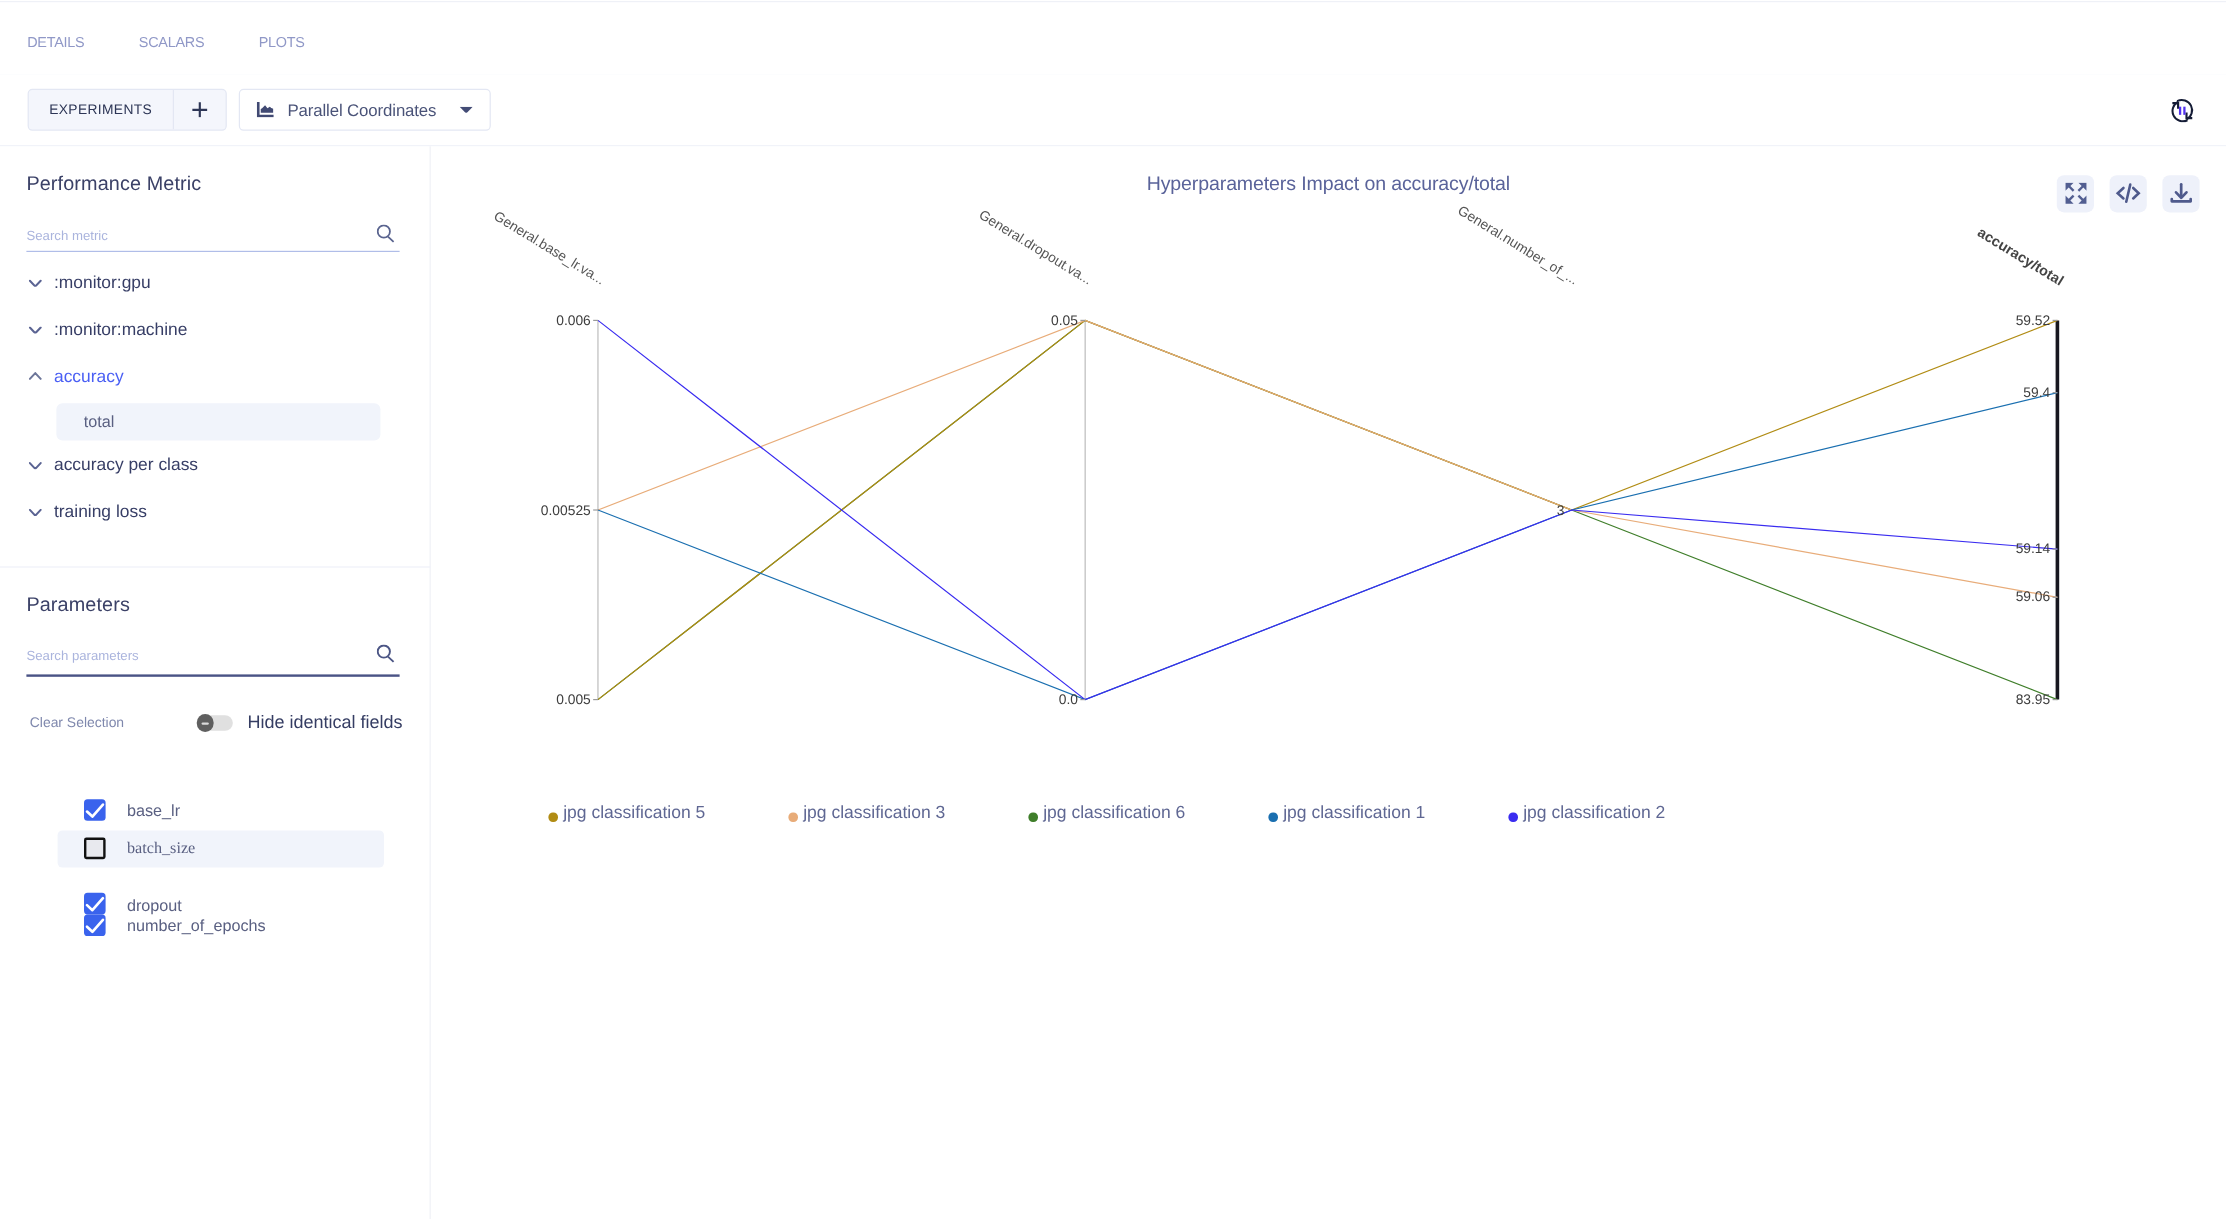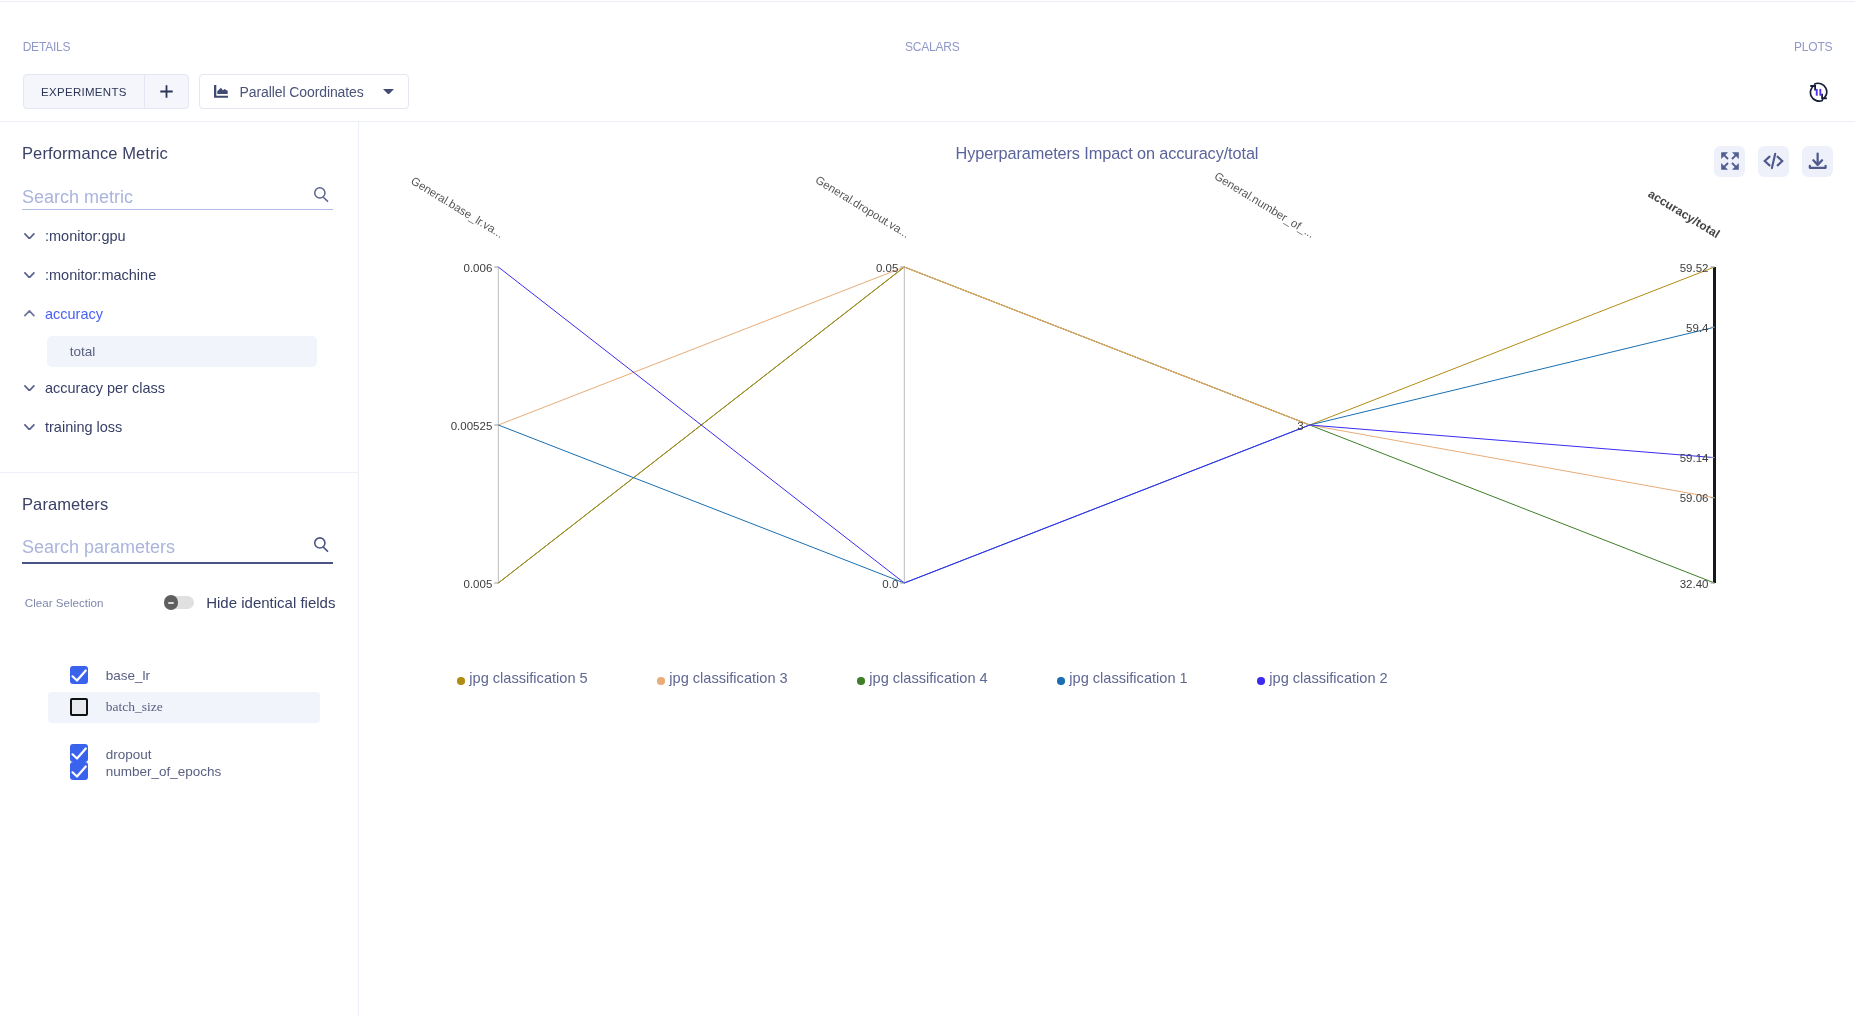--- a/index.html
+++ b/index.html
@@ -11,22 +11,22 @@
     font-family:"Liberation Sans", sans-serif;
     color:#3b4167;
   }
   #root { position:relative; width:1855px; height:1016px; }
 
   
   .topbar { position:absolute; left:0; top:2px; width:1855px; height:60px;
             background:#fff; z-index:2; }
   .topbar-top-rule { position:absolute; left:0; top:1px; width:1855px; height:1px;
             background:#eceef6; }
-  .tabs { position:absolute; left:0; top:16px; height:60px; width:100%;
-          display:flex; justify-content:space-between; align-items:flex-start; }
+  .tabs { position:absolute; left:0; top:4px; height:60px; width:100%;
+          display:flex; justify-content:flex-start; align-items:flex-start; }
   .tab { position:relative; height:60px; padding:22.5px 22.65px 0;
          font-size:12px; letter-spacing:-0.2px; color:#9098c7; font-weight:400;
          cursor:pointer; white-space:nowrap; }
   .tab span { display:block; line-height:12px; }
   .tab.active { color:#6b7bf7; }
   .tab.active::after { content:""; position:absolute; left:0; right:0;
          bottom:-1px; height:4.6px; background:#4a5ff4; }
   .topbar-sep { position:absolute; left:0; top:62px; width:1855px; height:1px;
          background:#eef0f8; }
 
@@ -52,21 +52,21 @@
   .refresh-btn { position:absolute; right:25.6px; top:19.5px; width:21.2px; height:20.4px;
       cursor:pointer; }
 
   
   .sidebar { position:absolute; left:0; top:122px; width:359px; height:894px;
       background:#fff; border-right:1px solid #edeff6; }
   .panel-title { position:absolute; font-size:16.5px; font-weight:500; color:#3b4167;
       letter-spacing:0.1px; }
   .search-row { position:absolute; left:22px; width:311px; }
   .search-row input { width:100%; border:none; outline:none; background:transparent;
-      font-family:"Liberation Sans", sans-serif; font-size:18px; color:#3b4167;
+      font-family:"Liberation Sans", sans-serif; font-size:11px; color:#3b4167;
       padding:0 24px 6px 0; }
   .search-row input::placeholder { color:#aab4dd; }
   .search-row .sicon { position:absolute; right:4.5px; top:0px; }
   .search-underline { position:absolute; left:22px; width:311px; }
 
   .tree-item { position:absolute; left:0; width:359px; height:31px;
       display:flex; align-items:center; cursor:pointer; }
   .tree-item .chev { width:20.6px; display:flex; justify-content:flex-start; align-items:center;
       margin-left:24.4px; }
   .tree-item .tlabel { font-size:14.5px; color:#373e66; margin-left:0px; }
@@ -339,36 +339,36 @@
         <div class="axis-caption" style="left:-180.2px; top:105.5px; width:320px; height:13px; line-height:13px; text-align:right; transform:rotate(31.5deg); transform-origin:right bottom;"><span>General.base_lr.va...</span></div>
         <div class="tick-label" style="left:433.29999999999995px; top:139.5px; width:106px;">0.05</div>
         <div class="tick-label" style="left:433.29999999999995px; top:455.5px; width:106px;">0.0</div>
         <div class="axis-caption" style="left:225.79999999999995px; top:105.5px; width:320px; height:13px; line-height:13px; text-align:right; transform:rotate(31.5deg); transform-origin:right bottom;"><span>General.dropout.va...</span></div>
         <div class="tick-label" style="left:838.7px; top:297.5px; width:106px;">3</div>
         <div class="axis-caption" style="left:631.2px; top:105.5px; width:320px; height:13px; line-height:13px; text-align:right; transform:rotate(31.5deg); transform-origin:right bottom;"><span>General.number_of_...</span></div>
         <div class="tick-label" style="left:1243.5px; top:139.5px; width:106px;">59.52</div>
         <div class="tick-label" style="left:1243.5px; top:199.698px; width:106px;">59.4</div>
         <div class="tick-label" style="left:1243.5px; top:330.1112px; width:106px;">59.14</div>
         <div class="tick-label" style="left:1243.5px; top:370.2432px; width:106px;">59.06</div>
-        <div class="tick-label" style="left:1243.5px; top:455.5px; width:106px;">32.40</div>
+        <div class="tick-label" style="left:1243.5px; top:455.5px; width:106px;">83.95</div>
         <div class="axis-caption bold" style="left:1036px; top:105.5px; width:320px; height:13px; line-height:13px; text-align:right; transform:rotate(31.5deg); transform-origin:right bottom;"><span>accuracy/total</span></div>
       </div>
 
     <div class="legend" id="legend">
         <div class="legend-item" style="left: 98.3px;">
           <span class="legend-dot" style="background:#b18c14"></span>
           <span class="legend-text">jpg classification 5</span>
         </div>
         <div class="legend-item" style="left: 298.3px;">
           <span class="legend-dot" style="background:#e8ac79"></span>
           <span class="legend-text">jpg classification 3</span>
         </div>
         <div class="legend-item" style="left: 498.3px;">
           <span class="legend-dot" style="background:#3f7e2a"></span>
-          <span class="legend-text">jpg classification 4</span>
+          <span class="legend-text">jpg classification 6</span>
         </div>
         <div class="legend-item" style="left: 698.3px;">
           <span class="legend-dot" style="background:#1a6fb0"></span>
           <span class="legend-text">jpg classification 1</span>
         </div>
         <div class="legend-item" style="left: 898.3px;">
           <span class="legend-dot" style="background:#3a2cf0"></span>
           <span class="legend-text">jpg classification 2</span>
         </div>
       </div>

